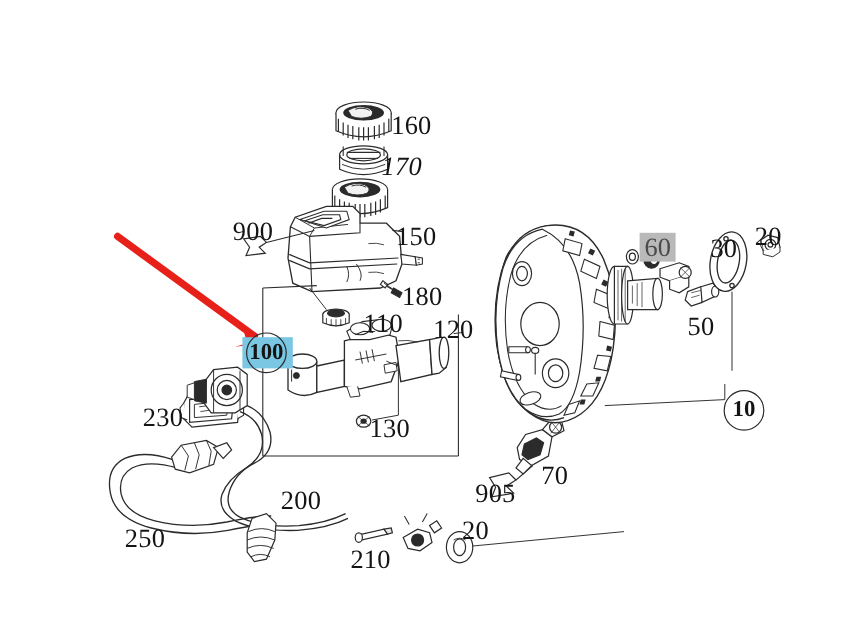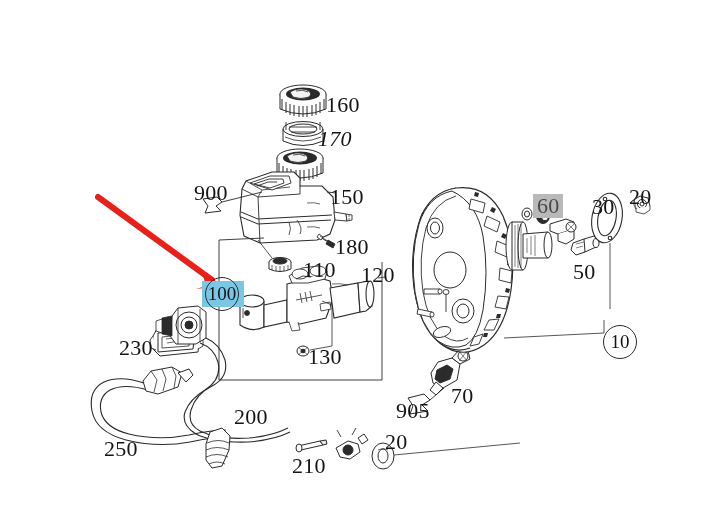--- a/index.html
+++ b/index.html
@@ -10,21 +10,21 @@
   #stage svg{position:absolute;left:0;top:0;width:721px;height:523px;}
   .lbl{position:absolute;font-family:"Liberation Serif","DejaVu Serif",serif;
        font-size:22px;color:#141414;white-space:nowrap;line-height:1;
        letter-spacing:0.2px;}
   .lbl.hl-gray{background:#b9b9b9;color:#4a4a4a;padding:1px 4px;}
   .cal{position:absolute;width:34px;height:34px;border:1.3px solid #2b2b2b;
        border-radius:50%;background:transparent;box-sizing:border-box;}
   .cal span{position:absolute;left:0;top:0;width:100%;height:100%;
        display:flex;align-items:center;justify-content:center;
        font-family:"Liberation Serif","DejaVu Serif",serif;
-       font-size:19px;color:#141414;}
+       font-size:19px;color:#141414;font-weight:bold;}
   .hl-blue{position:absolute;background:#79c7e3;}
 </style>
 </head>
 <body>
 
 <div id="stage">
 
   <svg viewBox="0 0 721 523" xmlns="http://www.w3.org/2000/svg">
 
     <defs>

